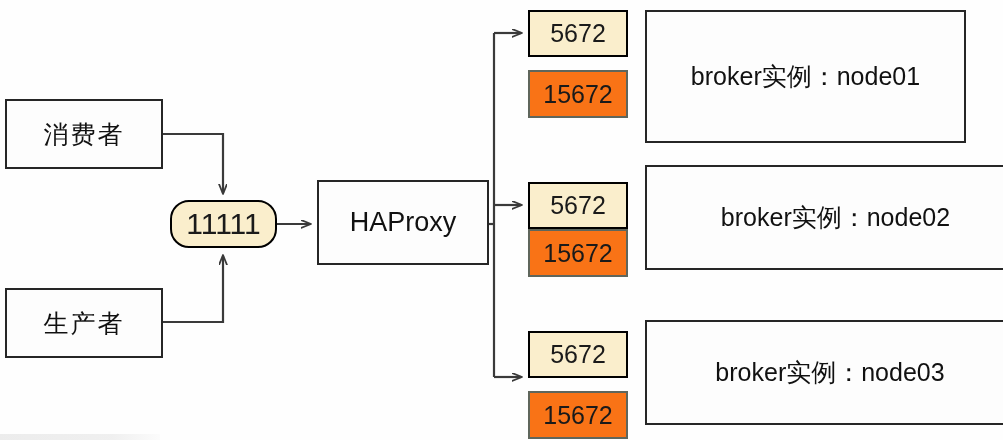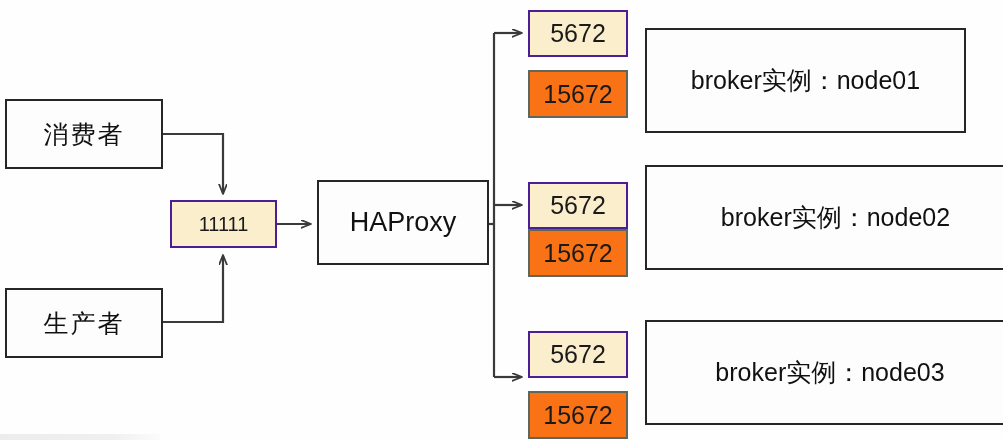--- a/index.html
+++ b/index.html
@@ -34,35 +34,36 @@
   }
   
   .box-plain {
     background: #fdfdfd;
     border: 2px solid #262626;
     color: #111111;
   }
   
   .box-yellow {
     background: #faeecc;
-    border: 2px solid #4c1d95;
+    border: 2px solid #000000;
     color: #1a1a1a;
   }
   
   .box-green {
     background: #f97316;
     border: 2px solid #5f665c;
     color: #1a1a1a;
   }
   .t-actor {
     font-size: 25px;
     letter-spacing: 2px;
   }
   .t-gateway {
-    font-size: 20px;
+    font-size: 30px;
+    border-radius: 19px;
   }
   .t-haproxy {
     font-size: 27px;
   }
   .t-port {
     font-size: 25px;
   }
   .t-broker {
     font-size: 25px;
   }
@@ -123,21 +124,21 @@
   <div class="node box-plain t-haproxy" style="left:317px; top:180px; width:172px; height:85px;">
     <span>HAProxy</span>
   </div>
 
   <div class="node box-yellow t-port" style="left:528px; top:10px; width:100px; height:47px;">
     <span>5672</span>
   </div>
   <div class="node box-green t-port" style="left:528px; top:70px; width:100px; height:48px;">
     <span>15672</span>
   </div>
-  <div class="node box-plain t-broker" style="left:645px; top:28px; width:321px; height:105px;">
+  <div class="node box-plain t-broker" style="left:645px; top:10px; width:321px; height:133px;">
     <span>broker实例：node01</span>
   </div>
 
   <div class="node box-yellow t-port" style="left:528px; top:182px; width:100px; height:47px;">
     <span>5672</span>
   </div>
   <div class="node box-green t-port" style="left:528px; top:229px; width:100px; height:48px;">
     <span>15672</span>
   </div>
   <div class="node box-plain t-broker" style="left:645px; top:165px; width:381px; height:105px;">

